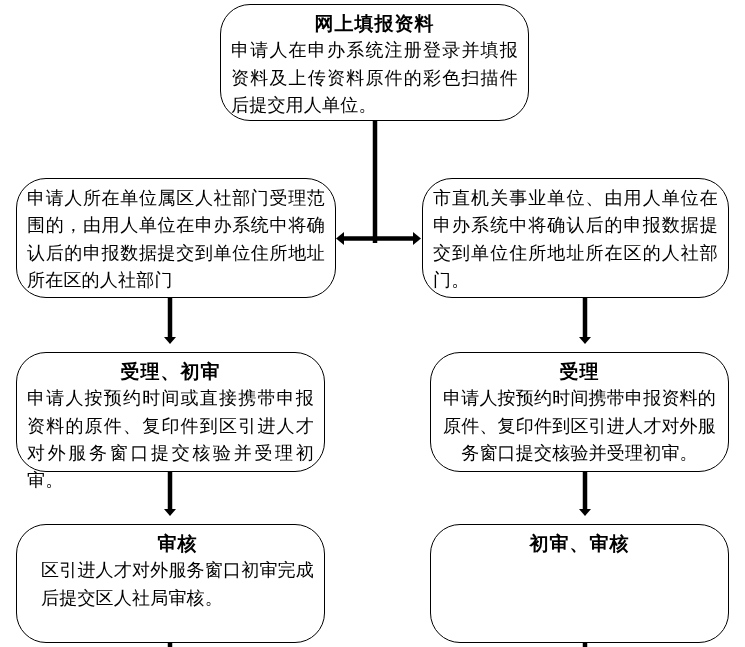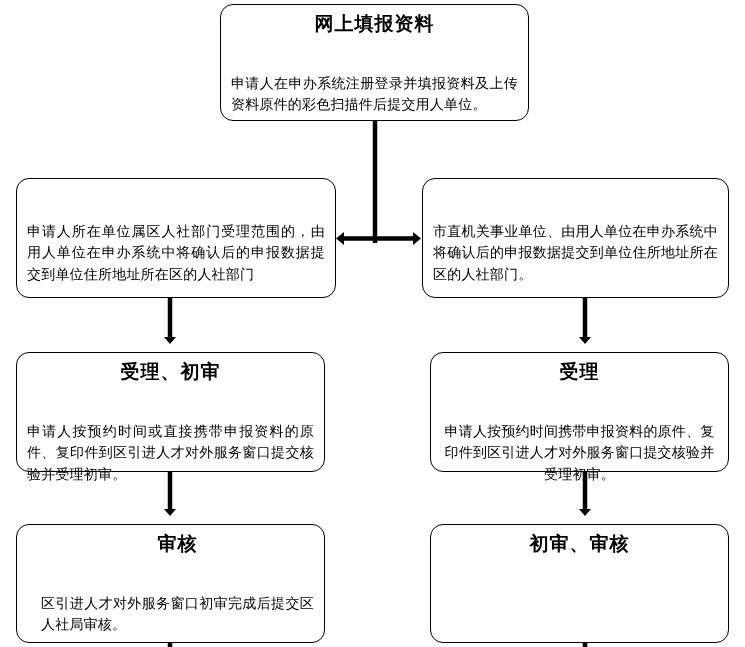--- a/index.html
+++ b/index.html
@@ -30,39 +30,38 @@
     width: 745px;
     height: 647px;
     pointer-events: none;
   }
 
   
   .node {
     position: absolute;
     box-sizing: border-box;
     border: 1.4px solid #000000;
-    border-radius: 13px;
+    border-radius: 30px;
     background: #ffffff;
     padding: 5px 10px 4px 10px;
   }
   .node-title {
     font-size: 19px;
     font-weight: bold;
     text-align: center;
     line-height: 1.38;
     letter-spacing: 1px;
     white-space: pre;
   }
   .node-body {
-    font-size: 14px;
+    font-size: 18px;
     line-height: 1.52;
     text-align: justify;
     text-align-last: left;
     letter-spacing: 0.2px;
-    margin-top: 37px;
   }
   .node-body.center {
     text-align: center;
     text-align-last: center;
   }
 
   
   #node-online-form     { left: 220px; top: 4px;   width: 309px; height: 117px; }
   #node-district-route  { left: 16px;  top: 178px; width: 320px; height: 120px; }
   #node-city-route      { left: 422px; top: 178px; width: 307px; height: 120px; }

